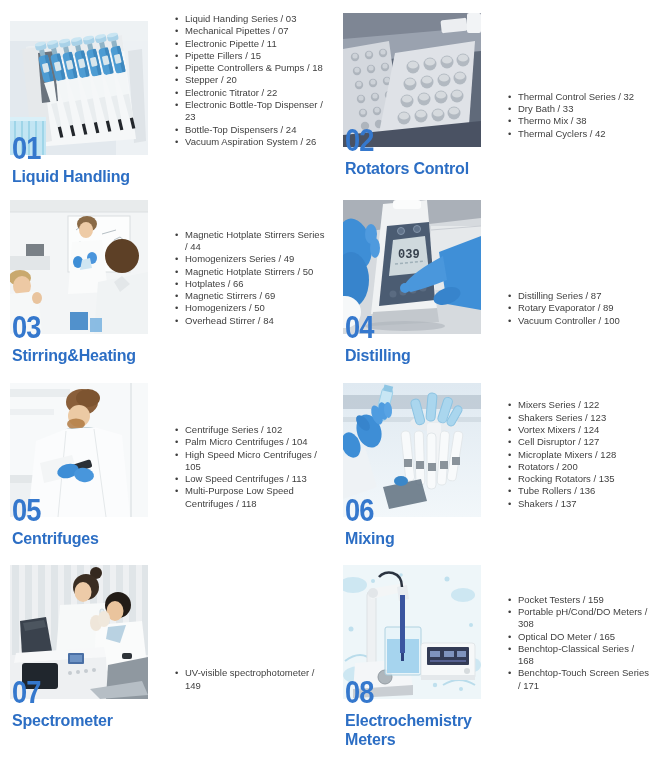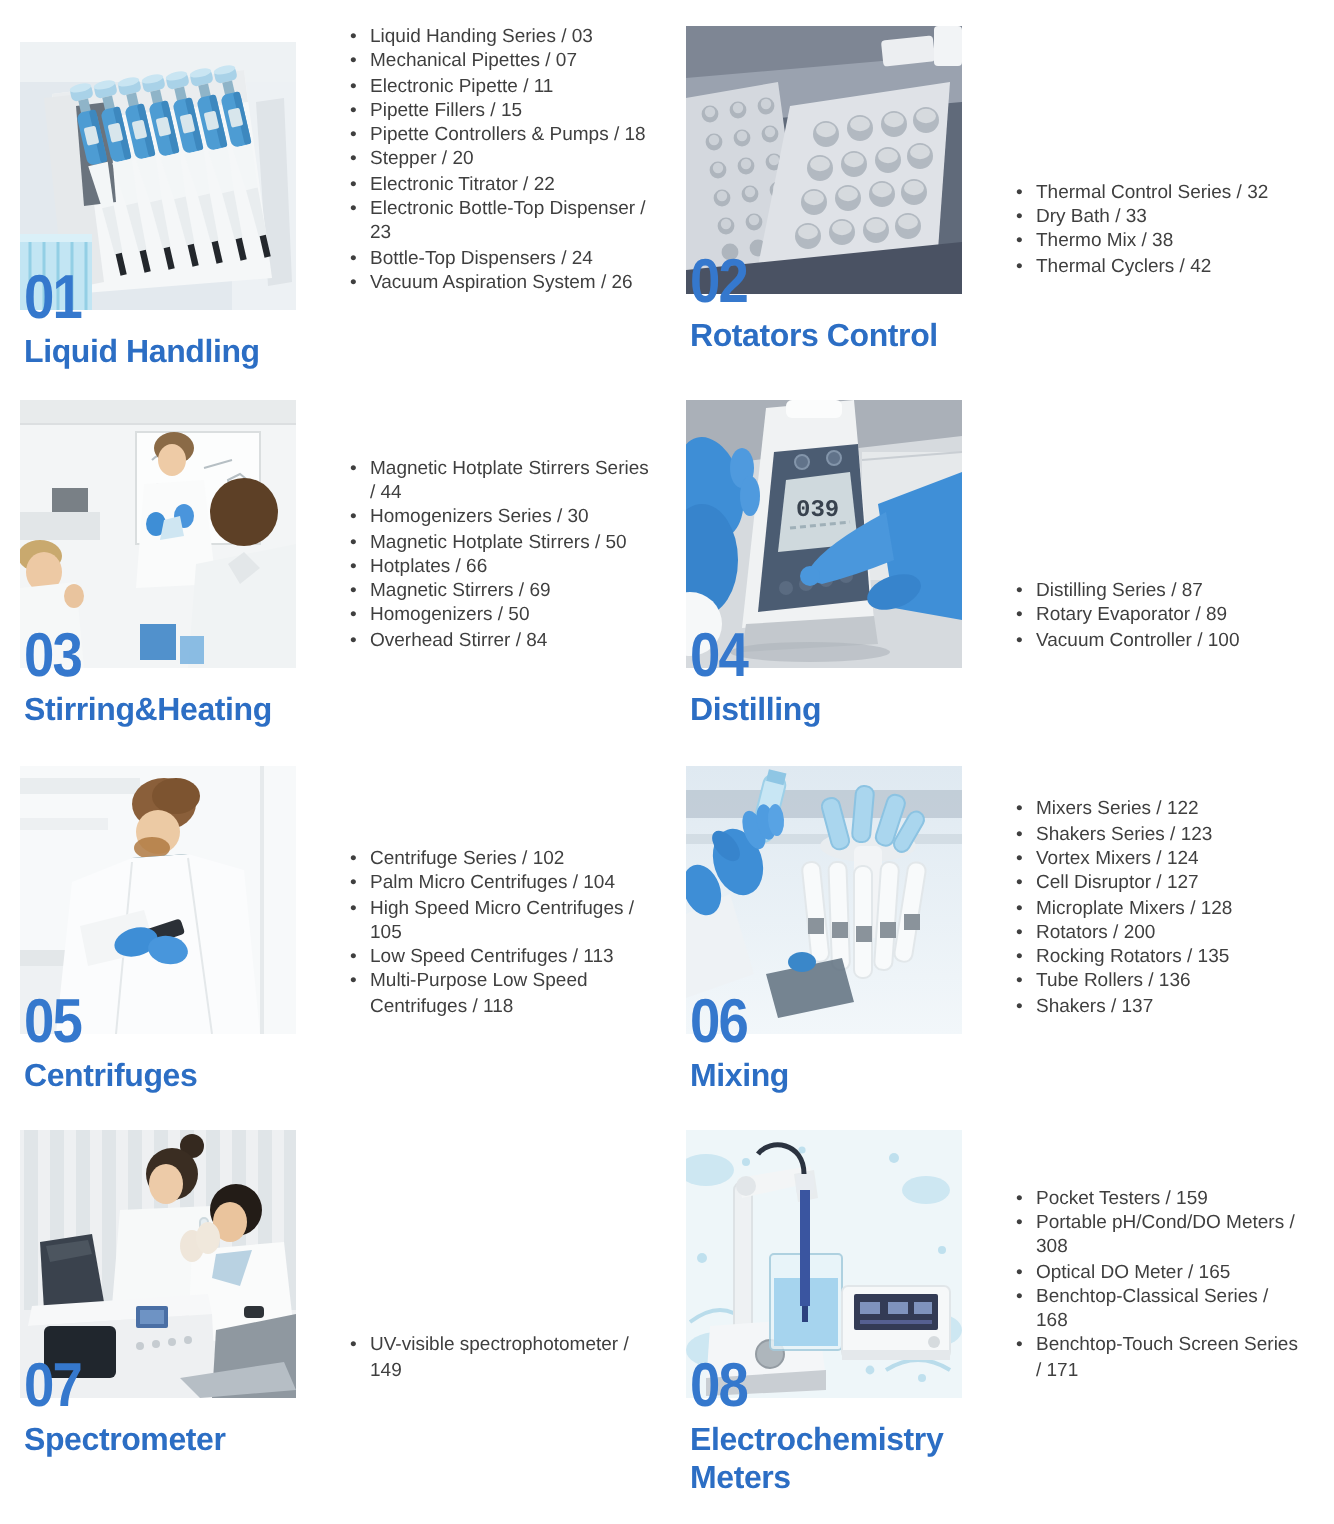--- a/index.html
+++ b/index.html
@@ -304,21 +304,21 @@
             <circle cx="112" cy="56" r="17" fill="#5d4026"></circle>
             <polygon points="88,82 138,72 138,134 84,134" fill="#f0f3f4"></polygon>
             <polygon points="104,82 112,76 120,84 110,92" fill="#e3e7e9"></polygon>
             <rect x="60" y="112" width="18" height="18" fill="#3f86c8" opacity="0.9"></rect>
             <rect x="80" y="118" width="12" height="14" fill="#70aede" opacity="0.8"></rect>
           </svg>
           <div class="num">03</div>
         </figure>
         <ul class="toc-list">
             <li>Magnetic Hotplate Stirrers Series / 44</li>
-            <li>Homogenizers Series / 30</li>
+            <li>Homogenizers Series / 49</li>
             <li>Magnetic Hotplate Stirrers / 50</li>
             <li>Hotplates / 66</li>
             <li>Magnetic Stirrers / 69</li>
             <li>Homogenizers / 50</li>
             <li>Overhead Stirrer / 84</li>
           </ul>
       </div>
       <h3 class="title">Stirring&amp;Heating</h3>
     </section>
 

